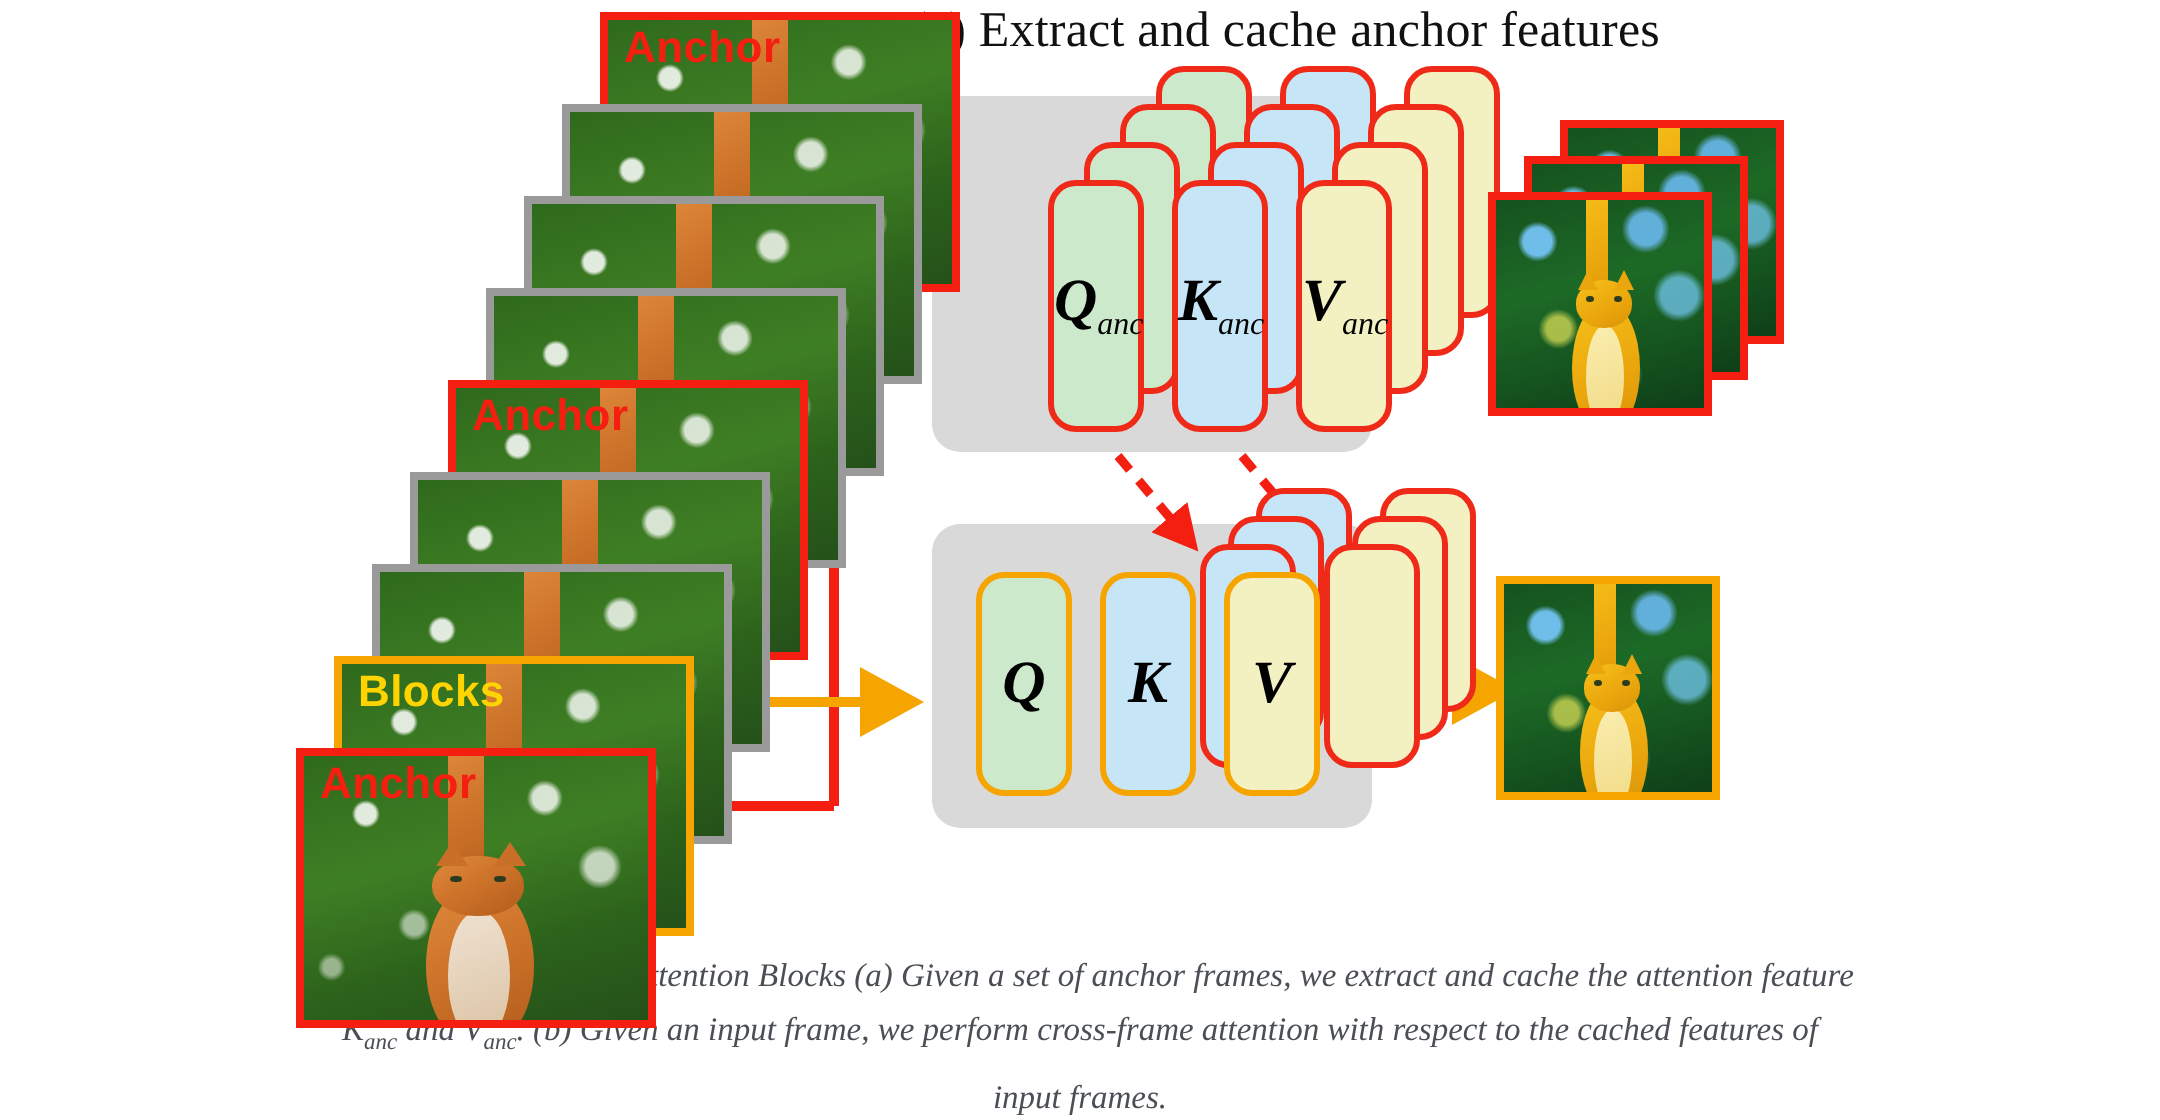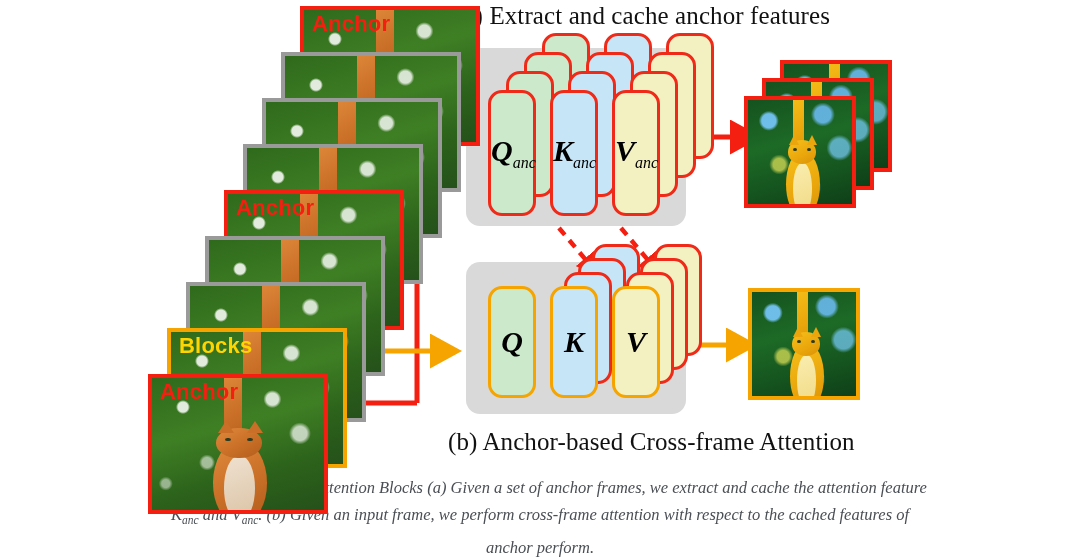--- a/index.html
+++ b/index.html
@@ -69,42 +69,41 @@
     position:absolute;left:0;right:0;top:50%;transform:translateY(-50%);
     text-align:center;font-family:"Liberation Serif",serif;
     font-weight:bold;font-style:italic;font-size:30px;color:#000;
     white-space:nowrap;
   }
   .card .sym .sub{font-size:16px;font-style:italic;font-weight:normal;
     vertical-align:sub;letter-spacing:0;}
   .c-green {background:#cce9cc;}
   .c-blue  {background:#c6e6f8;}
   .c-yellow{background:#f3f1c2;}
-  .b-red   {border:3px solid #ef2a18;}
+  .b-red   {border:3px solid #ef2a18;margin-left:36px;}
   .b-orange{border:3px solid #f5a400;}
 
   
   #arrows{position:absolute;left:0;top:0;width:1080px;height:560px;}
 
   
   #caption{
     position:absolute;left:22px;top:474px;width:1036px;
     text-align:center;font-family:"Liberation Serif",serif;font-style:italic;
     font-size:16.5px;line-height:27px;color:#4a4f55;
   }
   #caption .mi{font-style:italic;}
   #caption .sb{font-size:11.5px;font-style:italic;vertical-align:sub;}
 </style>
 </head>
 <body>
 
 <div id="root">
 
   <div class="panel-title" id="title-a">(a) Extract and cache anchor features</div>
-  <div class="panel-title" id="title-b">(b) Anchor-based Cross-frame Attention</div>
 
   <div id="frame-stack">
       <div class="frame f-red" style="left: 300px; top: 6px; width: 180px; height: 140px; z-index: 10;">
         <div class="photo bg-green">
           <div class="cat-tail or1" style="left: 72px; top: -8.4px; width: 18px; height: 81.2px;"></div>
           <div class="cat-body or1" style="left: 61.2px; top: 64.4px; width: 54px; height: 78.4px;"></div>
           <div class="cat-body or2" style="left: 72px; top: 78.4px; width: 30.6px; height: 61.6px; opacity: 0.95;"></div>
           <div class="cat-head or1" style="left: 63.9px; top: 50.4px; width: 45.9px; height: 30.1px;"></div>
           <div class="cat-ear" style="left: 65.7px; top: 43.4px; border-left: 8.1px solid transparent; border-right: 8.1px solid transparent; border-bottom: 12.6px solid rgb(201, 111, 39);"></div>
           <div class="cat-ear" style="left: 94.5px; top: 43.4px; border-left: 8.1px solid transparent; border-right: 8.1px solid transparent; border-bottom: 12.6px solid rgb(201, 111, 39);"></div>
@@ -345,16 +344,16 @@
     <path d="M559,228 L596,272" stroke="#f41f10" stroke-width="4.5" fill="none" stroke-dasharray="9,7" marker-end="url(#ah-red-d)"></path>
 
     <path d="M621,228 L658,272" stroke="#f41f10" stroke-width="4.5" fill="none" stroke-dasharray="9,7" marker-end="url(#ah-red-d)"></path>
   </svg>
 
   <div id="caption">
     <span>Figure 4: Illustration of Attention Blocks (a) Given a set of anchor frames, we extract and cache the attention feature</span>
     <br>
     <span class="mi">K</span><span class="sb">anc</span><span> and </span><span class="mi">V</span><span class="sb">anc</span><span>. (b) Given an input frame, we perform cross-frame attention with respect to the cached features of</span>
     <br>
-    <span>anchor perform.</span>
+    <span>input frames.</span>
   </div>
 
 </div>
 
 </body></html>

